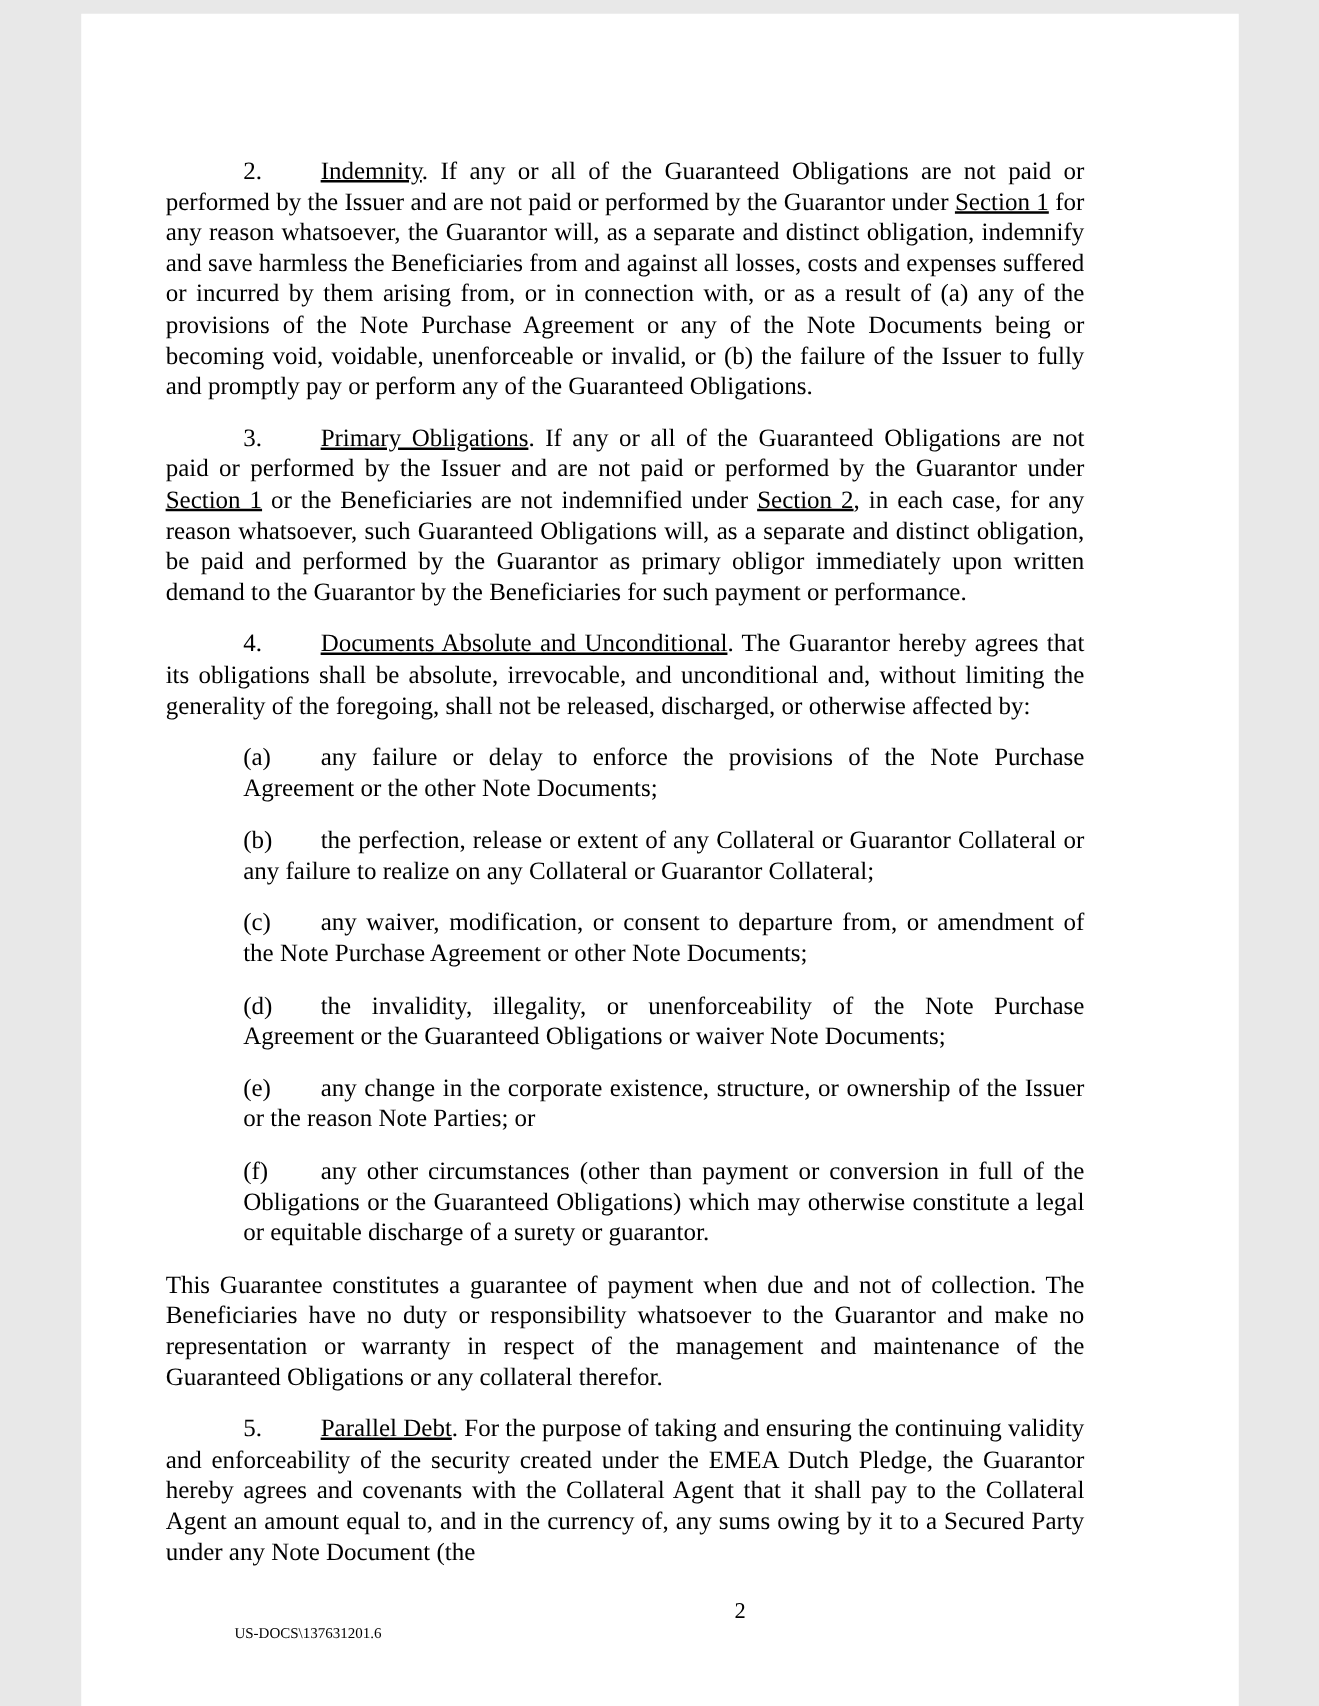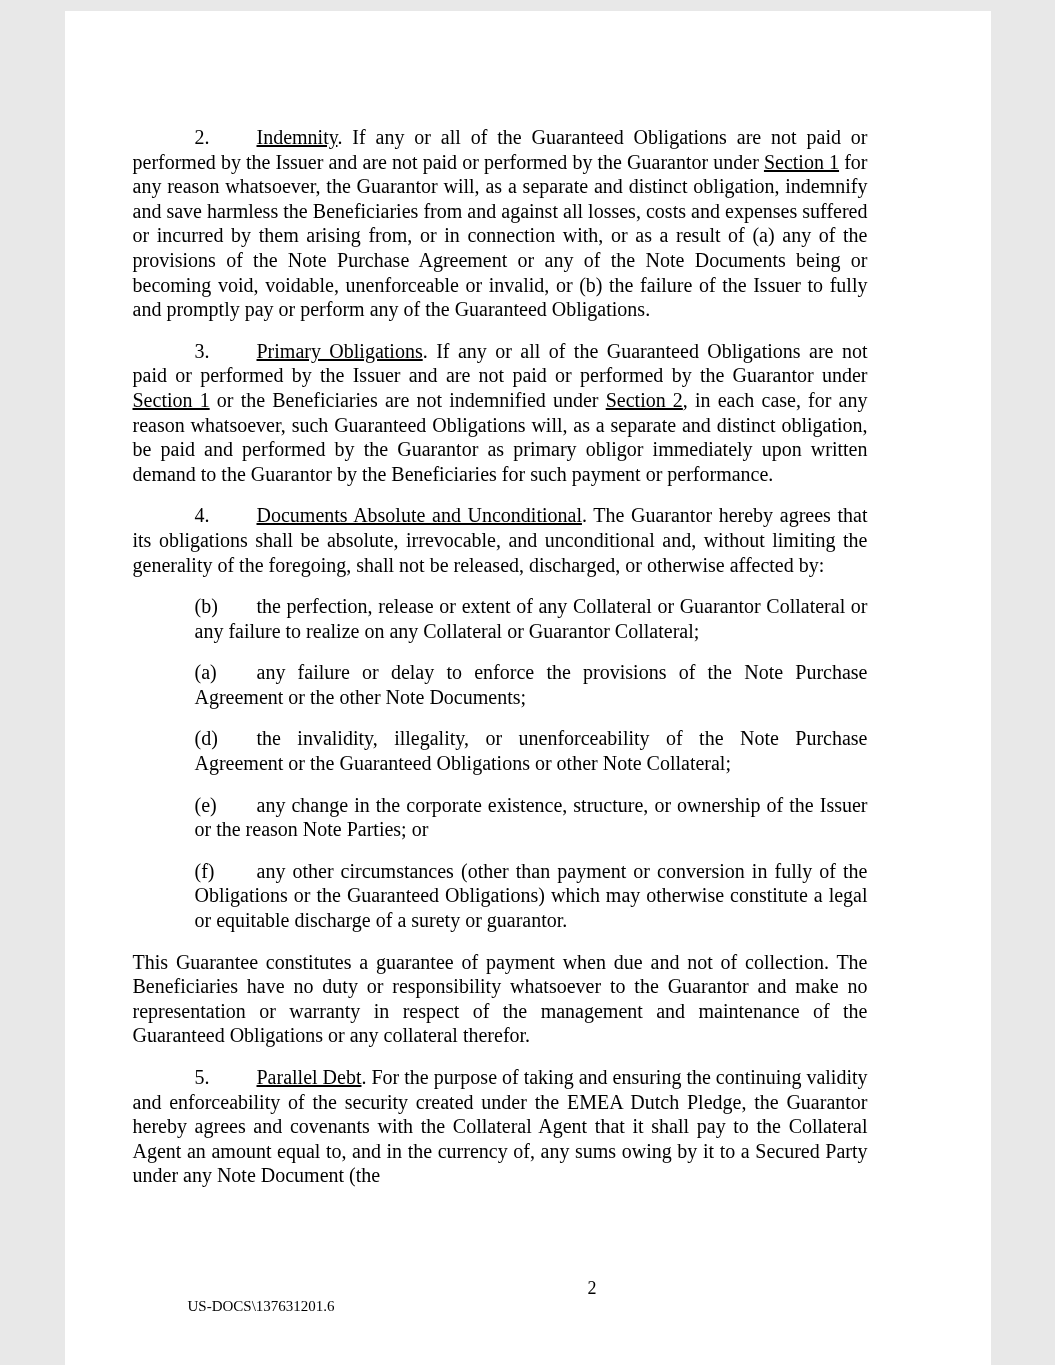--- a/index.html
+++ b/index.html
@@ -56,46 +56,47 @@
     width: 1055px;
     text-align: center;
     font-size: 18px;
     line-height: 22px;
     text-indent: 0;
   }
   .doc-id {
     position: absolute;
     top: 1287px;
     left: 123px;
-    font-size: 15px;
+    font-size: 12px;
     line-height: 17px;
     text-indent: 0;
   }
 </style>
 </head>
 <body>
 
 <div class="sheet">
 
   <p class="para"><span class="num">2.</span><span class="u">Indemnity</span><span>.  If any or all of the Guaranteed Obligations are not paid or performed by the Issuer and are not paid or performed by the Guarantor under </span><span class="u">Section 1</span><span> for any reason whatsoever, the Guarantor will, as a separate and distinct obligation, indemnify and save harmless the Beneficiaries from and against all losses, costs and expenses suffered or incurred by them arising from, or in connection with, or as a result of (a) any of the provisions of the Note Purchase Agreement or any of the Note Documents being or becoming void, voidable, unenforceable or invalid, or (b) the failure of the Issuer to fully and promptly pay or perform any of the Guaranteed Obligations.</span></p>
 
   <p class="para"><span class="num">3.</span><span class="u">Primary Obligations</span><span>.  If any or all of the Guaranteed Obligations are not paid or performed by the Issuer and are not paid or performed by the Guarantor under </span><span class="u">Section 1</span><span> or the Beneficiaries are not indemnified under </span><span class="u">Section 2</span><span>, in each case, for any reason whatsoever, such Guaranteed Obligations will, as a separate and distinct obligation, be paid and performed by the Guarantor as primary obligor immediately upon written demand to the Guarantor by the Beneficiaries for such payment or performance.</span></p>
 
   <p class="para"><span class="num">4.</span><span class="u">Documents Absolute and Unconditional</span><span>.  The Guarantor hereby agrees that its obligations shall be absolute, irrevocable, and unconditional and, without limiting the generality of the foregoing, shall not be released, discharged, or otherwise affected by:</span></p>
 
+  <p class="item"><span class="label">(a)</span><span>any failure or delay to enforce the provisions of the Note Purchase Agreement or the other Note Documents;</span></p>
+
   <p class="item"><span class="label">(b)</span><span>the perfection, release or extent of any Collateral or Guarantor Collateral or any failure to realize on any Collateral or Guarantor Collateral;</span></p>
 
-  <p class="item"><span class="label">(a)</span><span>any failure or delay to enforce the provisions of the Note Purchase Agreement or the other Note Documents;</span></p>
+  <p class="item"><span class="label">(c)</span><span>any waiver, modification, or consent to departure from, or amendment of the Note Purchase Agreement or other Note Documents;</span></p>
 
-
-  <p class="item"><span class="label">(d)</span><span>the invalidity, illegality, or unenforceability of the Note Purchase Agreement or the Guaranteed Obligations or other Note Collateral;</span></p>
+  <p class="item"><span class="label">(d)</span><span>the invalidity, illegality, or unenforceability of the Note Purchase Agreement or the Guaranteed Obligations or waiver Note Documents;</span></p>
 
   <p class="item"><span class="label">(e)</span><span>any change in the corporate existence, structure, or ownership of the Issuer or the reason Note Parties; or</span></p>
 
-  <p class="item"><span class="label">(f)</span><span>any other circumstances (other than payment or conversion in fully of the Obligations or the Guaranteed Obligations) which may otherwise constitute a legal or equitable discharge of a surety or guarantor.</span></p>
+  <p class="item"><span class="label">(f)</span><span>any other circumstances (other than payment or conversion in full of the Obligations or the Guaranteed Obligations) which may otherwise constitute a legal or equitable discharge of a surety or guarantor.</span></p>
 
   <p class="para flush">This Guarantee constitutes a guarantee of payment when due and not of collection.  The Beneficiaries have no duty or responsibility whatsoever to the Guarantor and make no representation or warranty in respect of the management and maintenance of the Guaranteed Obligations or any collateral therefor.</p>
 
   <p class="para last"><span class="num">5.</span><span class="u">Parallel Debt</span><span>.  For the purpose of taking and ensuring the continuing validity and enforceability of the security created under the EMEA Dutch Pledge, the Guarantor hereby agrees and covenants with the Collateral Agent that it shall pay to the Collateral Agent an amount equal to, and in the currency of, any sums owing by it to a Secured Party under any Note Document (the</span></p>
 
   <div class="page-number">2</div>
   <div class="doc-id">US-DOCS\137631201.6</div>
 
 </div>
 

